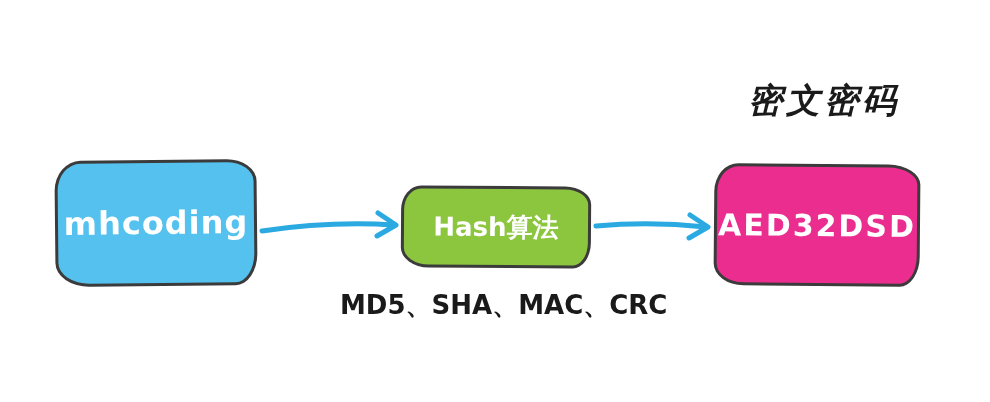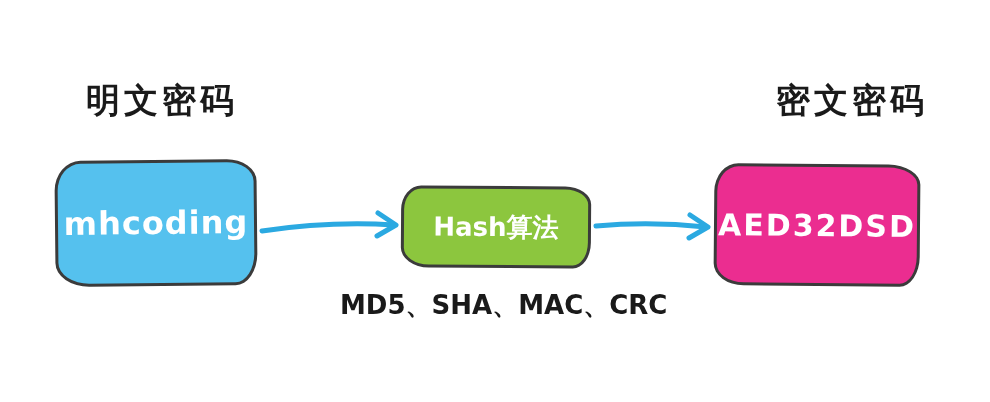--- a/index.html
+++ b/index.html
@@ -17,21 +17,21 @@
   }
   .stage-label {
     position: absolute;
     font-size: 34px;
     font-weight: bold;
     color: var(--text-dark, #1a1a1a);
     letter-spacing: 4px;
     white-space: nowrap;
   }
   .label-left  { left: 86px;  top: 78px; }
-  .label-right { left: 776px; top: 78px; }
+  .label-right { left: 748px; top: 78px; font-style: italic; }
 
   .node {
     position: absolute;
     display: flex;
     align-items: center;
     justify-content: center;
     color: var(--node-text, #ffffff);
     font-weight: bold;
     border: 3px solid var(--outline, #3b3b3b);
     box-sizing: border-box;
@@ -85,21 +85,20 @@
     stroke-width: 5;
     stroke-linecap: round;
     stroke-linejoin: round;
   }
 </style>
 </head>
 <body>
 
 <div class="canvas">
 
-  <div class="stage-label label-left">明文密码</div>
 
   <div class="stage-label label-right">密文密码</div>
 
   <div class="node node-input" style="background: rgb(85, 193, 238);">
     <span>mhcoding</span>
   </div>
 
   <div class="node node-hash" style="background: rgb(140, 198, 62);">
     <span>Hash算法</span>
   </div>

